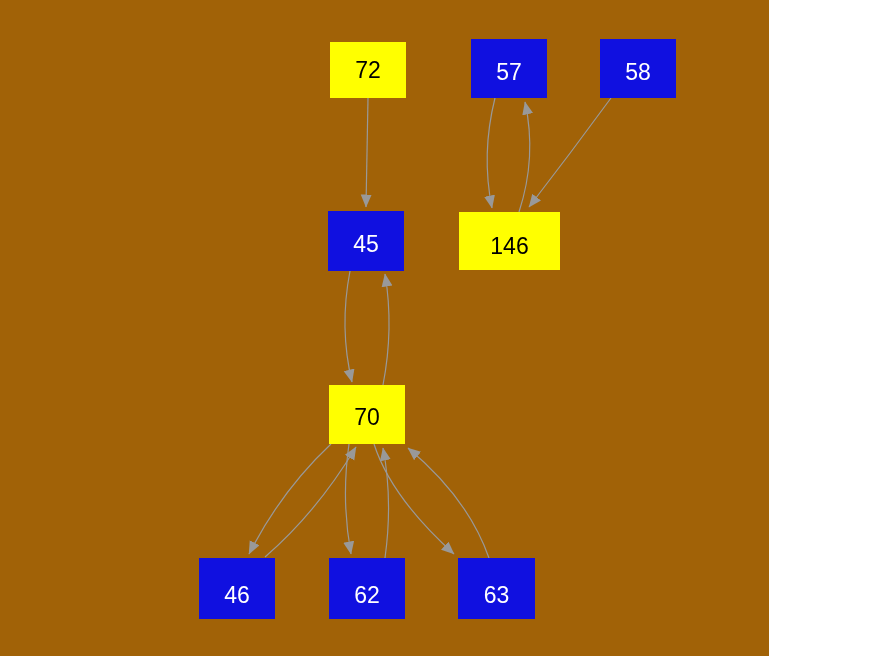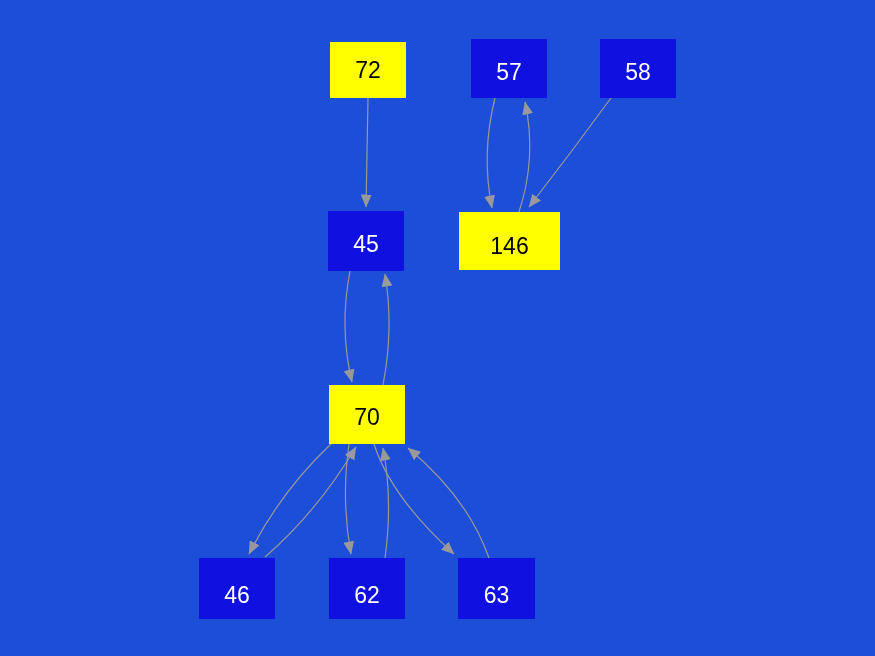--- a/index.html
+++ b/index.html
@@ -3,23 +3,23 @@
 <meta charset="utf-8">
 <style>
   html, body {
     margin: 0;
     padding: 0;
     background: #ffffff;
     font-family: "Liberation Sans", sans-serif;
   }
   .stage {
     position: relative;
-    width: 875px;
+    width: 769px;
     height: 656px;
-    background: #1d4ed8;
+    background: #a16207;
     overflow: hidden;
   }
   svg { display: block; }
   .node-label {
     pointer-events: none;
     user-select: none;
   }
 </style>
 </head>
 <body>

